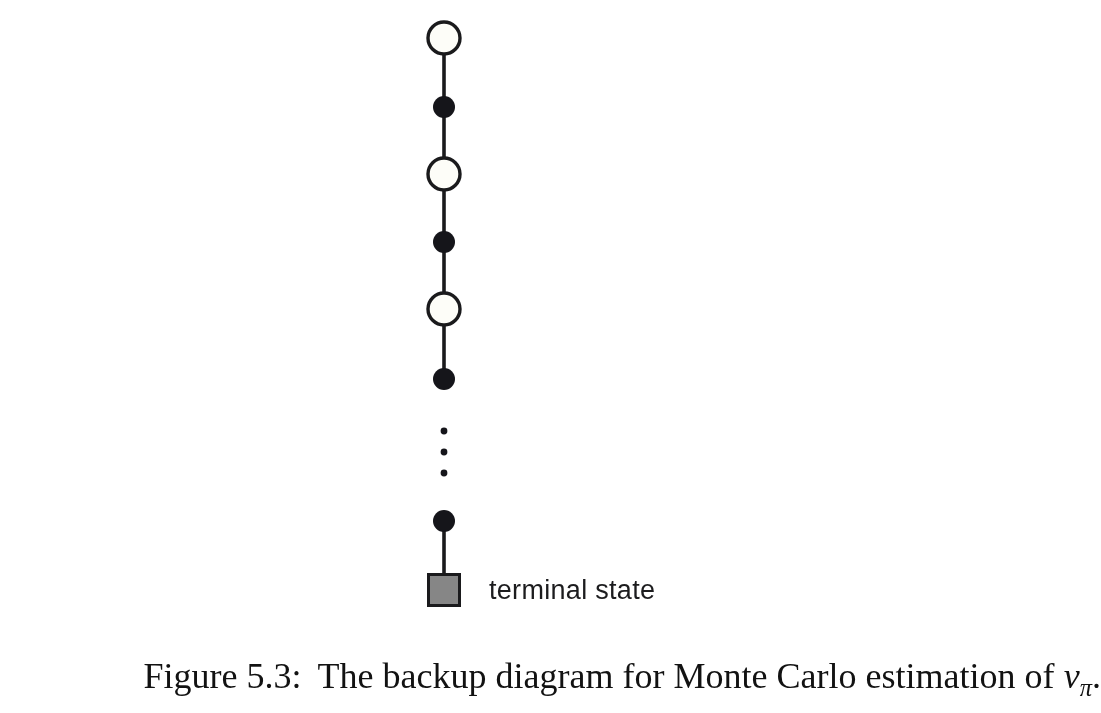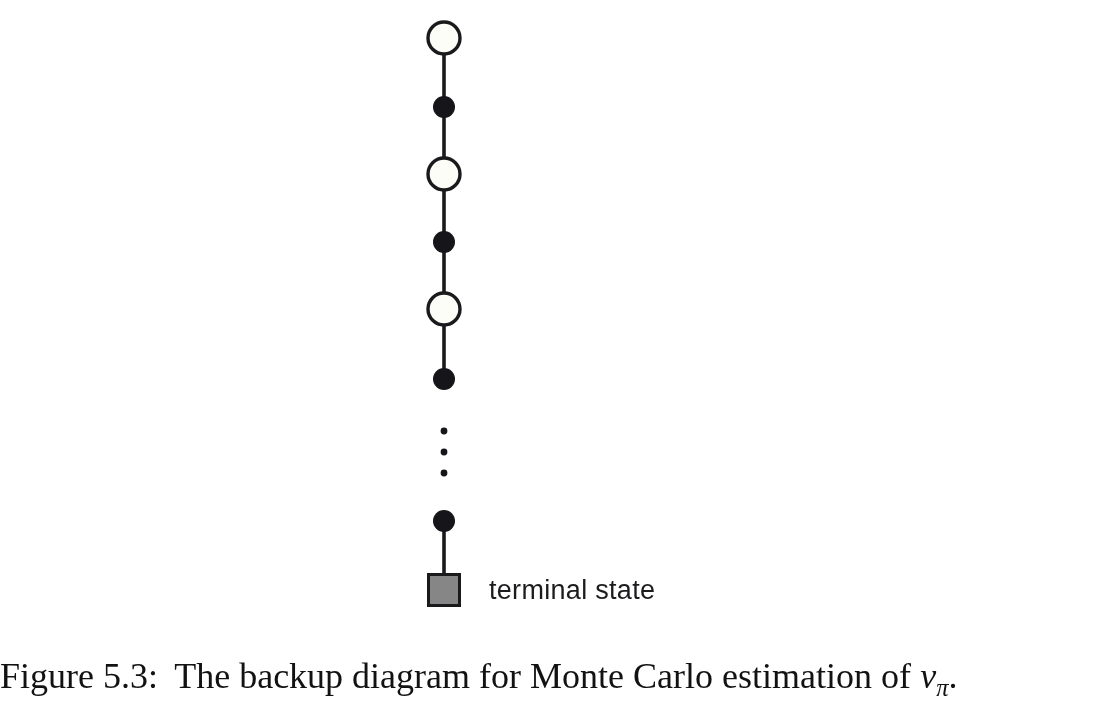--- a/index.html
+++ b/index.html
@@ -30,21 +30,21 @@
     font-size: 27px;
     letter-spacing: 0.3px;
     color: #1c1c1e;
     white-space: nowrap;
   }
   .caption {
     position: absolute;
     left: 0;
     right: 0;
     top: 656px;
-    text-align: left;
+    text-align: right;
     font-family: "Liberation Serif", serif;
     font-size: 36px;
     line-height: 1.15;
     color: #121212;
     white-space: nowrap;
   }
   .caption .prefix {
     margin-right: 0.45em;
   }
   .caption .mvar {

